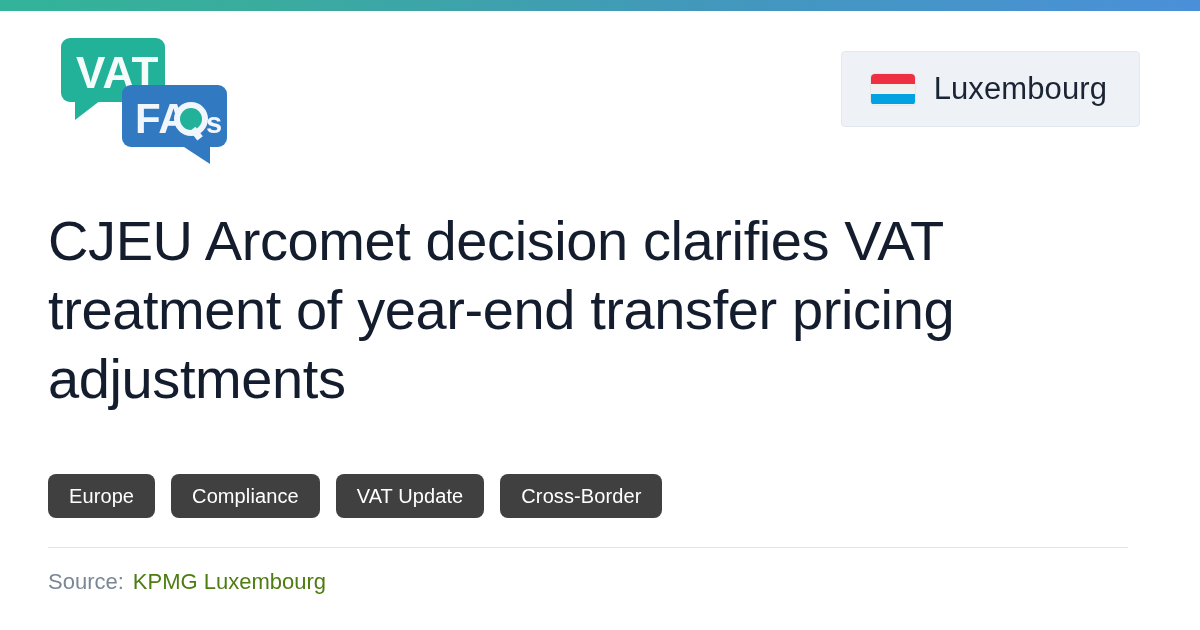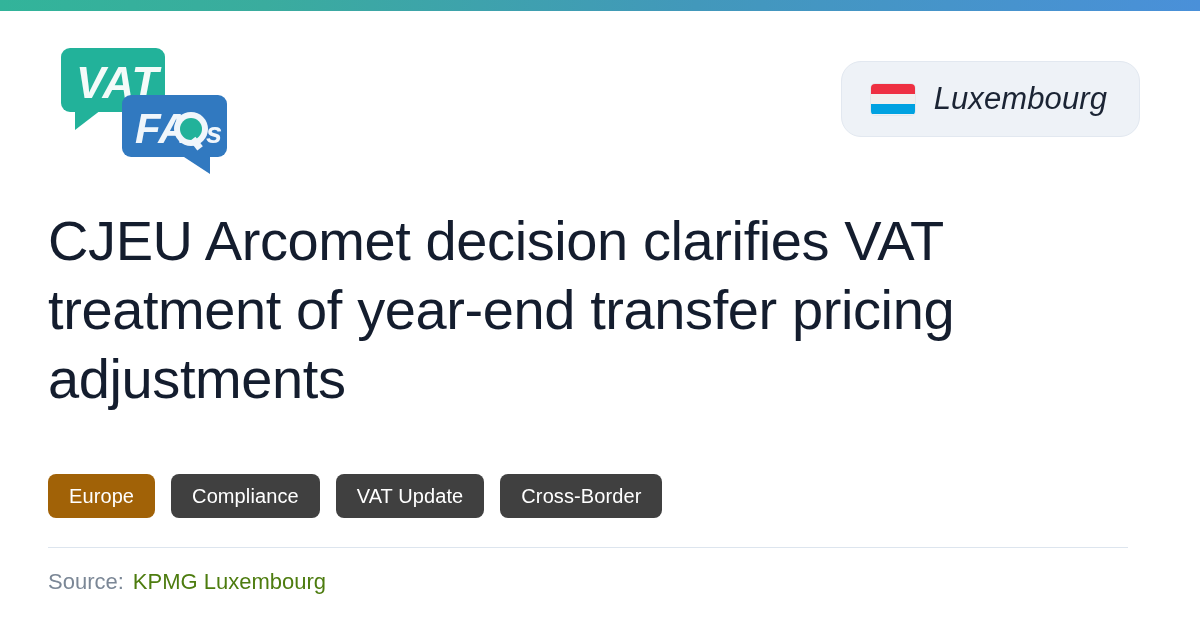--- a/index.html
+++ b/index.html
@@ -33,25 +33,24 @@
     height: 11px;
     background: linear-gradient(90deg, #32b49a 0%, #3aac9e 22%, #4298bb 58%, #4a90d9 100%);
   }
 
   
   .header {
     position: absolute;
     top: 11px; left: 0;
     width: 1200px;
     height: 165px;
-    padding: 10px 60px;
+    padding: 0 60px;
     display: flex;
     align-items: flex-start;
     justify-content: space-between;
-    font-style: italic;
   }
 
   
   .logo {
     position: relative;
     width: 168px;
     height: 128px;
     margin-top: 25px;
     flex: none;
   }
@@ -60,21 +59,21 @@
   
   .country-badge {
     margin-top: 40px;
     height: 76px;
     display: flex;
     align-items: center;
     gap: 19px;
     padding: 0 32px 0 29px;
     background: #eef2f7;
     border: 1px solid #e2e8f0;
-    border-radius: 20px;
+    border-radius: 4px;
     flex: none;
   }
   .flag {
     width: 44px;
     height: 31px;
     border-radius: 4px;
     overflow: hidden;
     display: flex;
     flex-direction: column;
     flex: none;
@@ -123,21 +122,21 @@
     display: inline-flex;
     align-items: center;
     padding: 0 21px;
     border-radius: 8px;
     font-size: 20px;
     color: #ffffff;
     white-space: nowrap;
     letter-spacing: 0.1px;
   }
   .tag-green { background: #404040; }
-  .tag-blue  { background: #a16207; }
+  .tag-blue  { background: #404040; }
 
   
   .divider {
     margin-top: 29px;
     width: 1080px;
     height: 1px;
     background: #dde5ee;
   }
 
   

